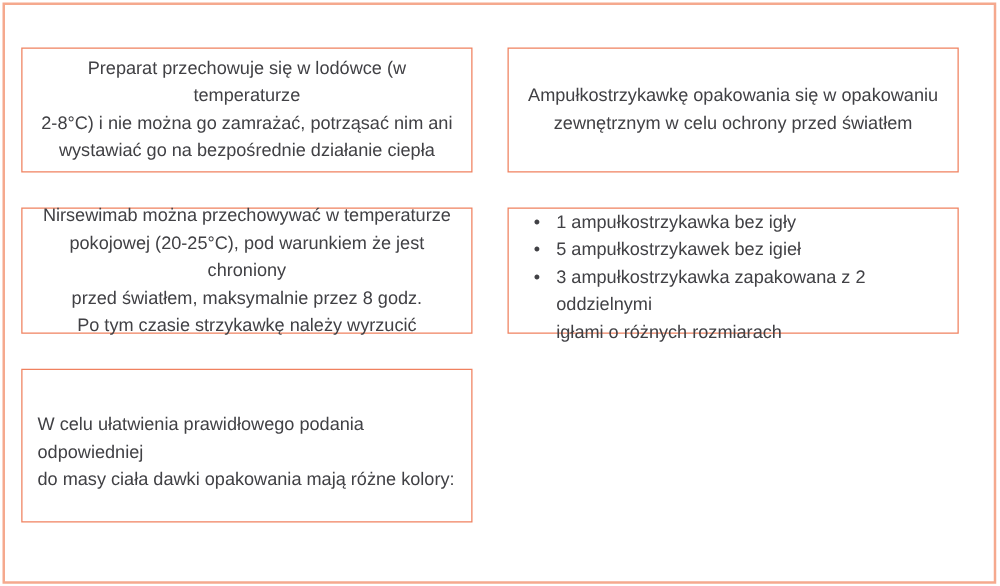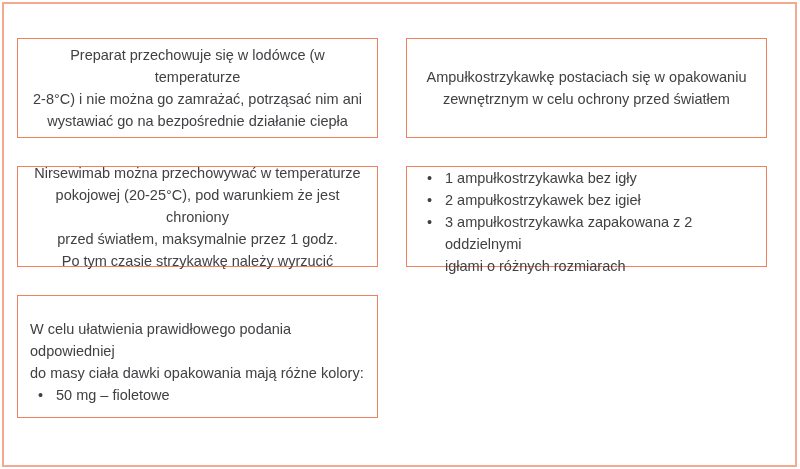--- a/index.html
+++ b/index.html
@@ -74,43 +74,42 @@
 <div class="frame">
   <div class="grid">
 
     <div class="card card-center">
       <p class="card-text">Preparat przechowuje się w lodówce (w temperaturze
 2-8°C) i nie można go zamrażać, potrząsać nim ani
 wystawiać go na bezpośrednie działanie ciepła</p>
     </div>
 
     <div class="card card-center">
-      <p class="card-text">Ampułkostrzykawkę postaciach się w opakowaniu
+      <p class="card-text">Ampułkostrzykawkę opakowania się w opakowaniu
 zewnętrznym w celu ochrony przed światłem</p>
     </div>
 
     <div class="card card-center">
       <p class="card-text">Nirsewimab można przechowywać w temperaturze
 pokojowej (20-25°C), pod warunkiem że jest chroniony
-przed światłem, maksymalnie przez 1 godz.
+przed światłem, maksymalnie przez 8 godz.
 Po tym czasie strzykawkę należy wyrzucić</p>
     </div>
 
 
     <div class="card card-list">
       <ul class="bullets">
         <li>1 ampułkostrzykawka bez igły</li>
-        <li>2 ampułkostrzykawek bez igieł</li>
+        <li>5 ampułkostrzykawek bez igieł</li>
         <li>3 ampułkostrzykawka zapakowana z 2 oddzielnymi
 igłami o różnych rozmiarach</li>
       </ul>
     </div>
 
     <div class="card card-list">
       <p class="card-intro">W celu ułatwienia prawidłowego podania odpowiedniej
 do masy ciała dawki opakowania mają różne kolory:</p>
       <ul class="bullets">
-        <li>50 mg – fioletowe</li>
       </ul>
     </div>
 
   </div>
 </div>
 
 </body></html>

